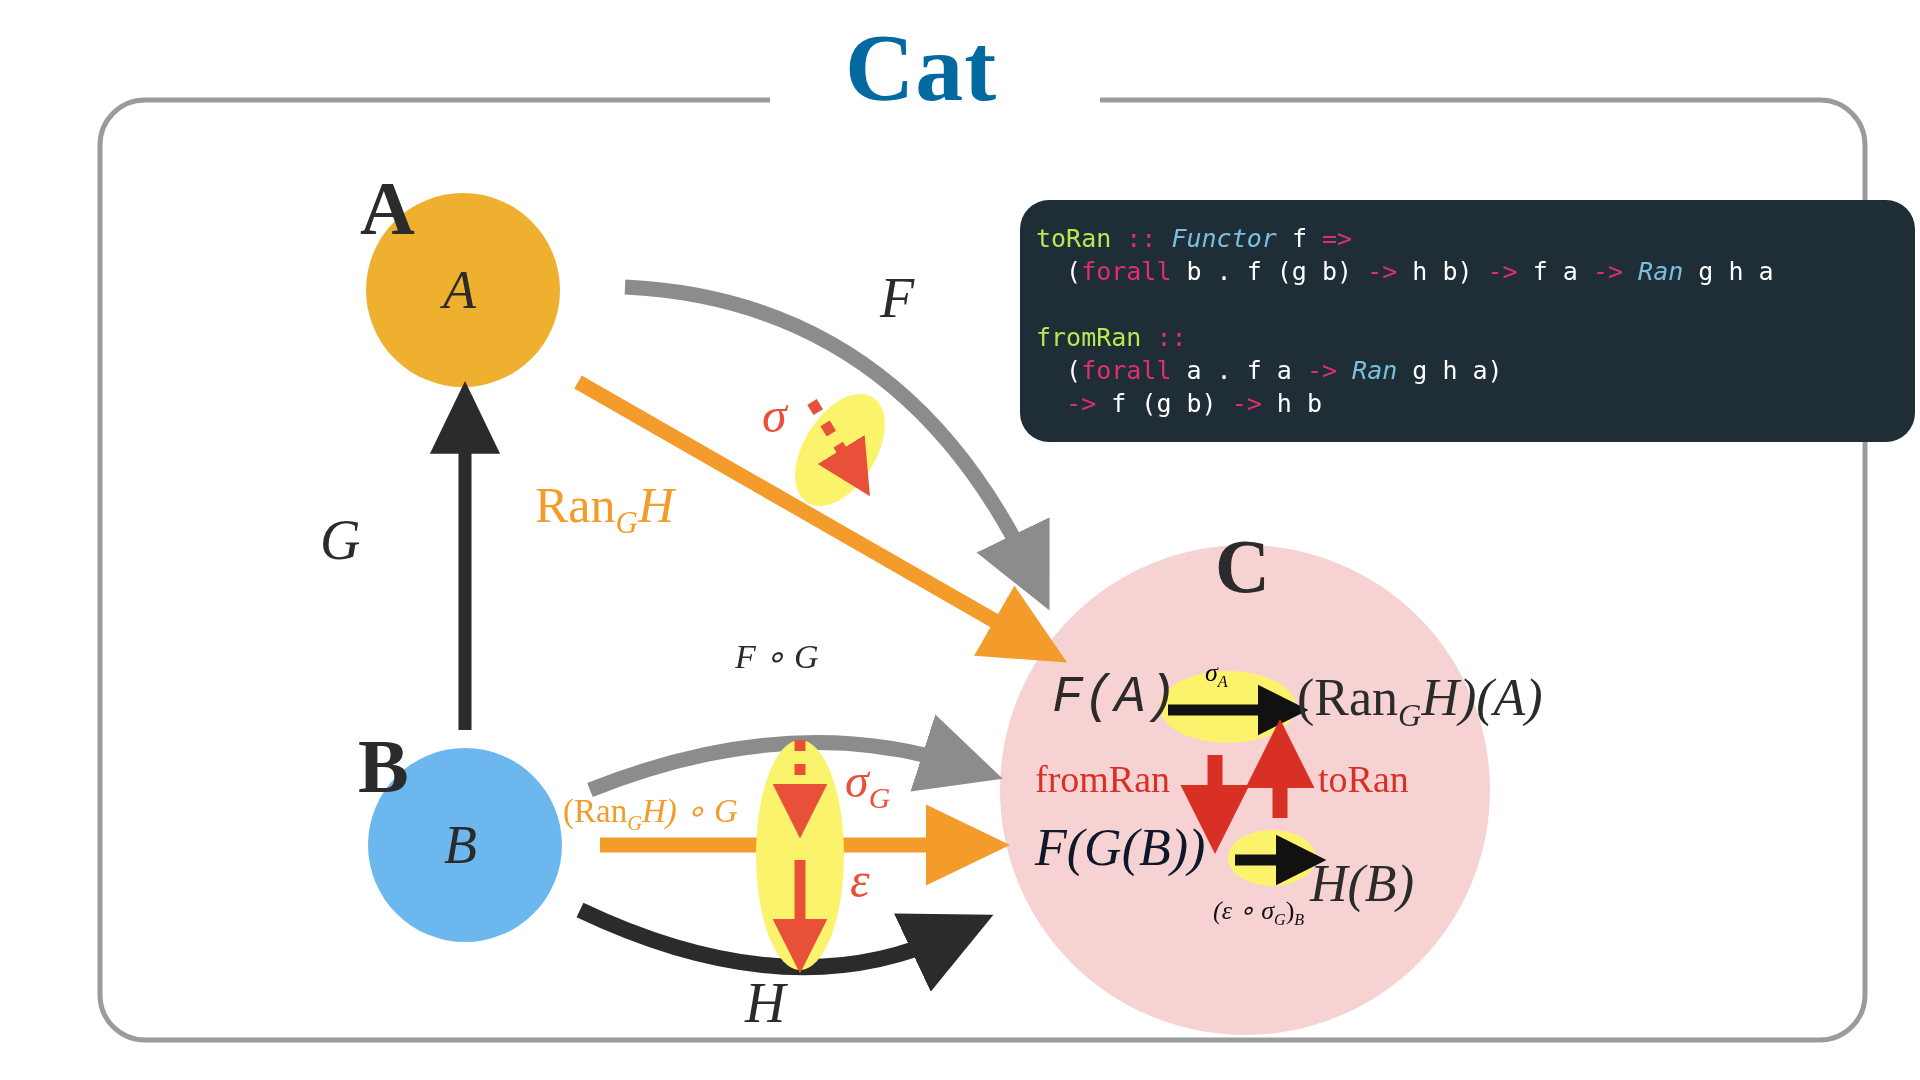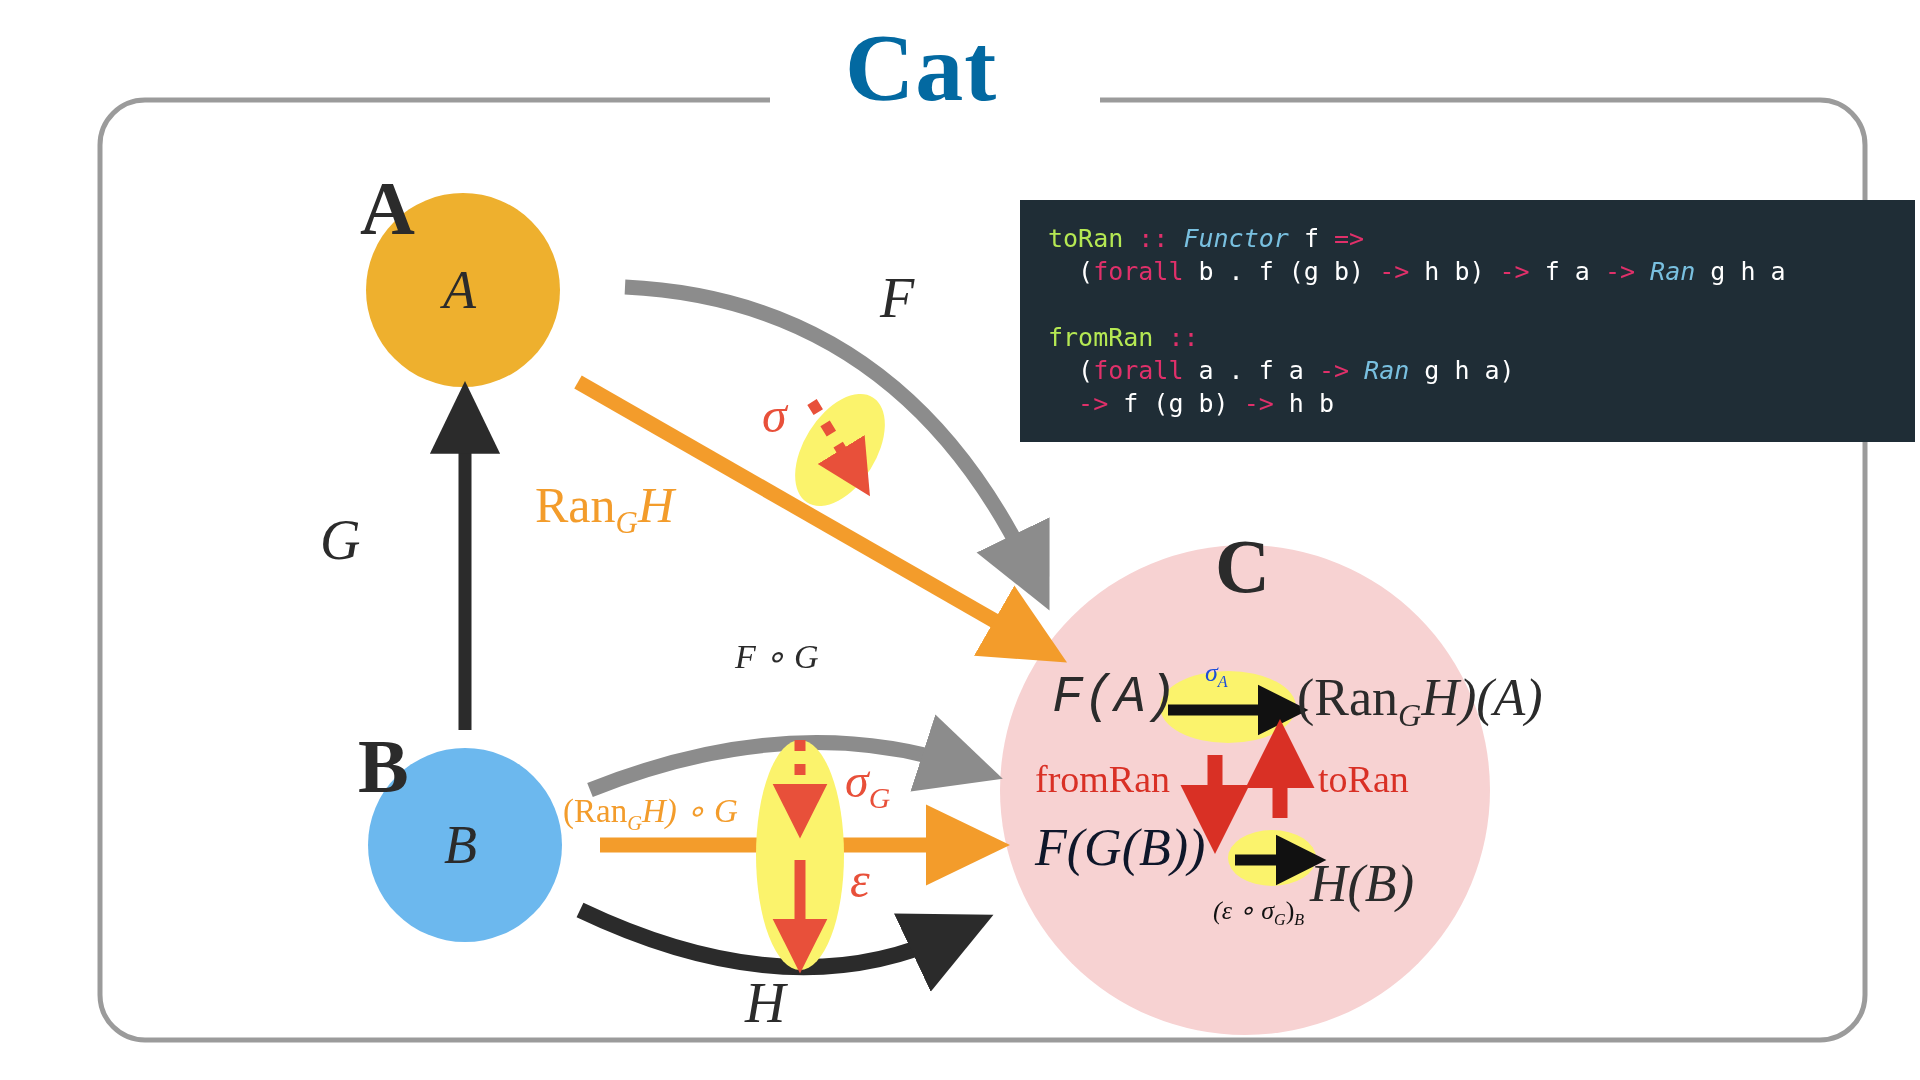--- a/index.html
+++ b/index.html
@@ -66,23 +66,24 @@
   }
   .gray-lbl { color: #2b2b2b; }
   .orange-lbl { color: #f39c2b; }
   .red-lbl { color: #e8503a; }
 
   
   #code-block {
     left: 1020px; top: 200px;
     width: 895px;
     background: #1f2d36;
-    padding: 22px 0 22px 28px;
+    padding: 22px 0 22px 16px;
     box-sizing: border-box;
     z-index: 50;
+    border-radius: 29px;
   }
   #code-block pre {
     margin: 0;
     font-family: "DejaVu Sans Mono", monospace;
     font-size: 25px;
     line-height: 1.32;
     color: #ffffff;
     white-space: pre;
   }
   .k-fn   { color: #b5e853; }
@@ -190,21 +191,21 @@
   <div class="abs flabel red-lbl" style="left:762px; top:390px; font-size:50px;">σ</div>
 
   <div class="abs flabel red-lbl" style="left:845px; top:757px; font-size:48px;"><span>σ</span><sub>G</sub></div>
 
   <div class="abs flabel red-lbl" style="left:850px; top:855px; font-size:50px;">ε</div>
 
   <div class="abs flabel" style="left:1052px; top:672px; font-size:52px; color:#2b2b2b;font-family:Liberation Mono, monospace;">F(A)</div>
 
   <div class="abs flabel" style="left:1297px; top:672px; font-size:52px; color:#2b2b2b; font-style:normal;"><span>(Ran</span><sub style="font-style:italic;">G</sub><i>H)(A)</i></div>
 
-  <div class="abs flabel" style="left:1205px; top:660px; font-size:26px; color:#1d4ed8;"><span>σ</span><sub>A</sub></div>
+  <div class="abs flabel" style="left:1205px; top:660px; font-size:26px; color:#000000;"><span>σ</span><sub>A</sub></div>
 
   <div class="abs flabel" style="left:1035px; top:760px; font-size:38px; color:#d93025; font-style:normal;">fromRan</div>
 
   <div class="abs flabel" style="left:1318px; top:760px; font-size:38px; color:#d93025; font-style:normal;">toRan</div>
 
   <div class="abs flabel" style="left:1035px; top:822px; font-size:52px; color:#0f172a;">F(G(B))</div>
 
   <div class="abs flabel" style="left:1310px; top:822px; font-size:52px; color:#2b2b2b;margin-top:36px;">H(B)</div>
 
   <div class="abs flabel" style="left:1213px; top:898px; font-size:26px; color:#111; font-style:normal;"><i>(ε ∘ σ</i><sub style="font-style:italic;">G</sub><span>)</span><sub style="font-style:italic;">B</sub></div>

